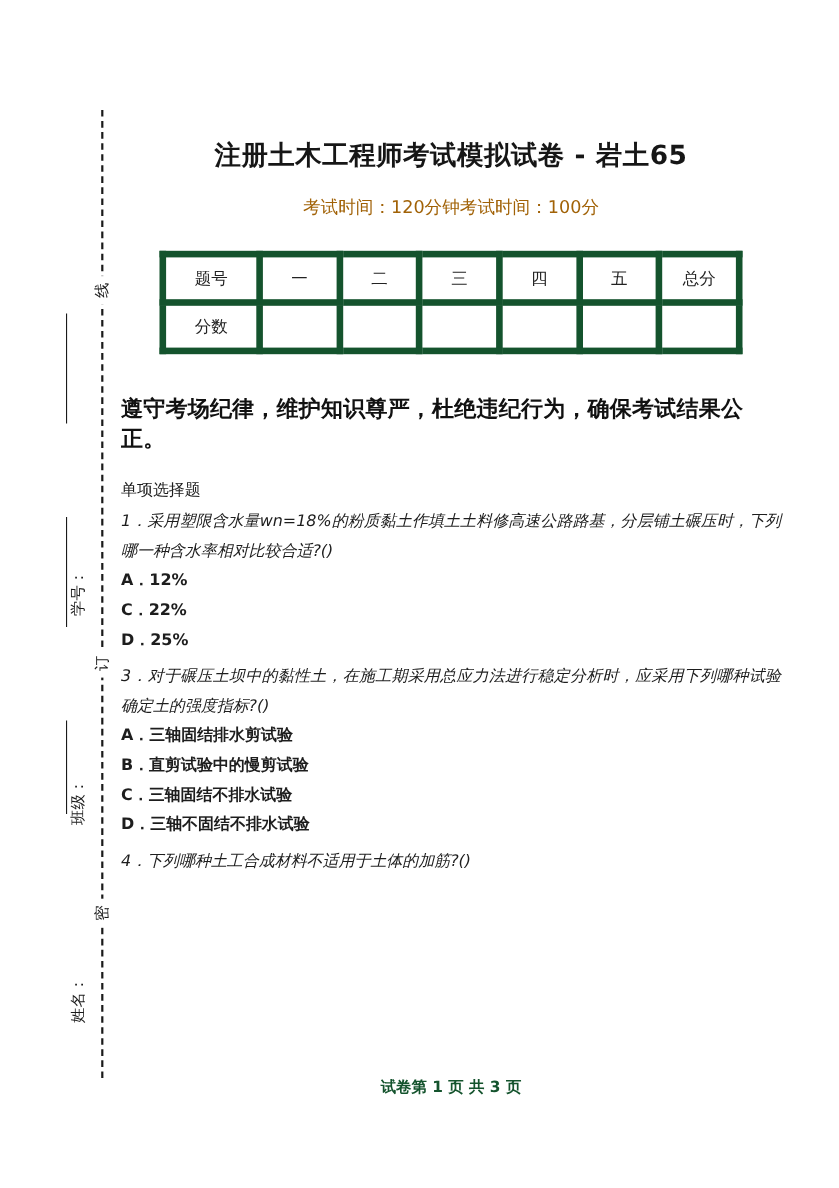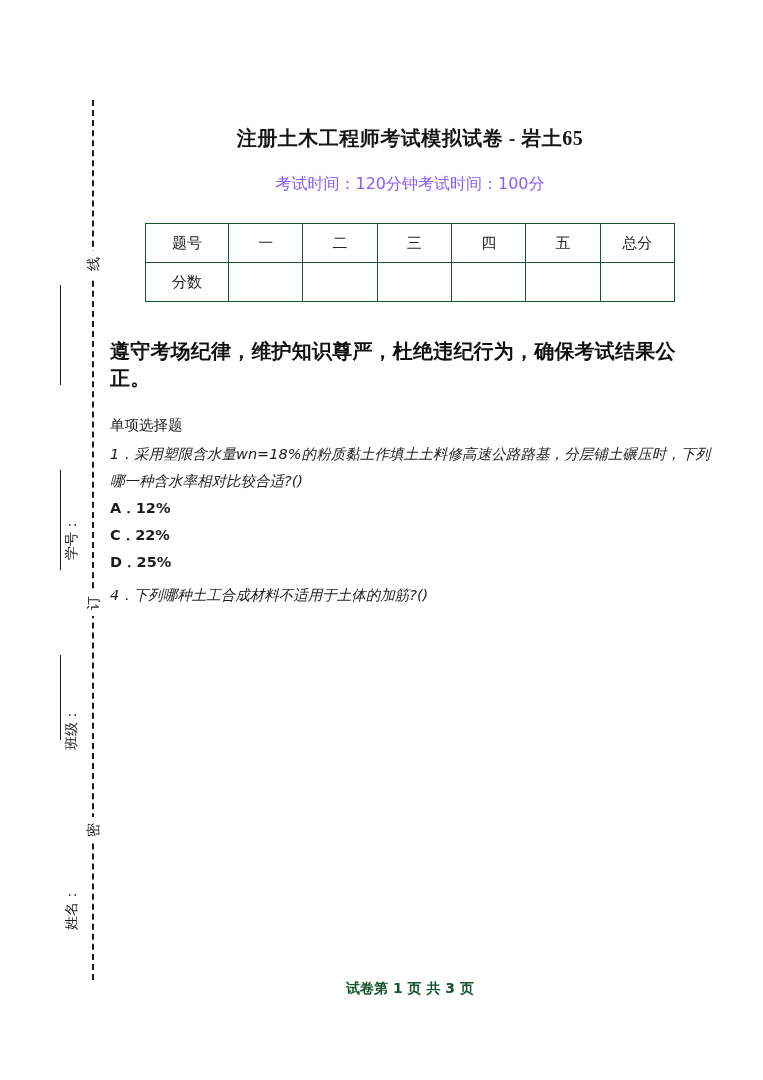--- a/index.html
+++ b/index.html
@@ -78,44 +78,43 @@
     position: absolute;
     left: 110px;
     top: 0;
     width: 600px;
     height: 1080px;
   }
 
   #paper-title {
     margin: 0;
     padding: 125px 0 0 0;
-    font-size: 20px;
+    font-size: 24px;
     font-weight: bold;
     text-align: center;
     letter-spacing: 0.5px;
     color: #161616;
-    font-family: Liberation Serif, serif;
   }
 
   #exam-meta {
     display: flex;
     justify-content: center;
     margin-top: 22px;
     font-size: 16px;
-    color: #8b5cf6;
+    color: #a16207;
   }
 
   #score-table {
     margin: 28px auto 0 auto;
     border-collapse: collapse;
     width: 530px;
     table-layout: fixed;
   }
   #score-table td {
-    border: 1px solid #14532d;
+    border: 6px solid #14532d;
     height: 36px;
     text-align: center;
     vertical-align: middle;
     font-size: 15px;
     color: #222;
   }
   #score-table td.first-col { width: 80px; }
 
   #pledge {
     margin: 36px 0 0 0;
@@ -215,18 +214,25 @@
   <p id="section-title">单项选择题</p>
 
   <div id="questions">
       <div class="question">
         <div class="q-stem">1．采用塑限含水量wn=18%的粉质黏土作填土土料修高速公路路基，分层铺土碾压时，下列哪一种含水率相对比较合适?()</div>
         <div class="q-option">A．12%</div>
         <div class="q-option">C．22%</div>
         <div class="q-option">D．25%</div>
       </div>
       <div class="question">
+        <div class="q-stem">3．对于碾压土坝中的黏性土，在施工期采用总应力法进行稳定分析时，应采用下列哪种试验确定土的强度指标?()</div>
+        <div class="q-option">A．三轴固结排水剪试验</div>
+        <div class="q-option">B．直剪试验中的慢剪试验</div>
+        <div class="q-option">C．三轴固结不排水试验</div>
+        <div class="q-option">D．三轴不固结不排水试验</div>
+      </div>
+      <div class="question">
         <div class="q-stem">4．下列哪种土工合成材料不适用于土体的加筋?()</div>
       </div>
     </div>
 
   <div id="page-footer">试卷第 1 页 共 3 页</div>
 </div>
 
 </body></html>

